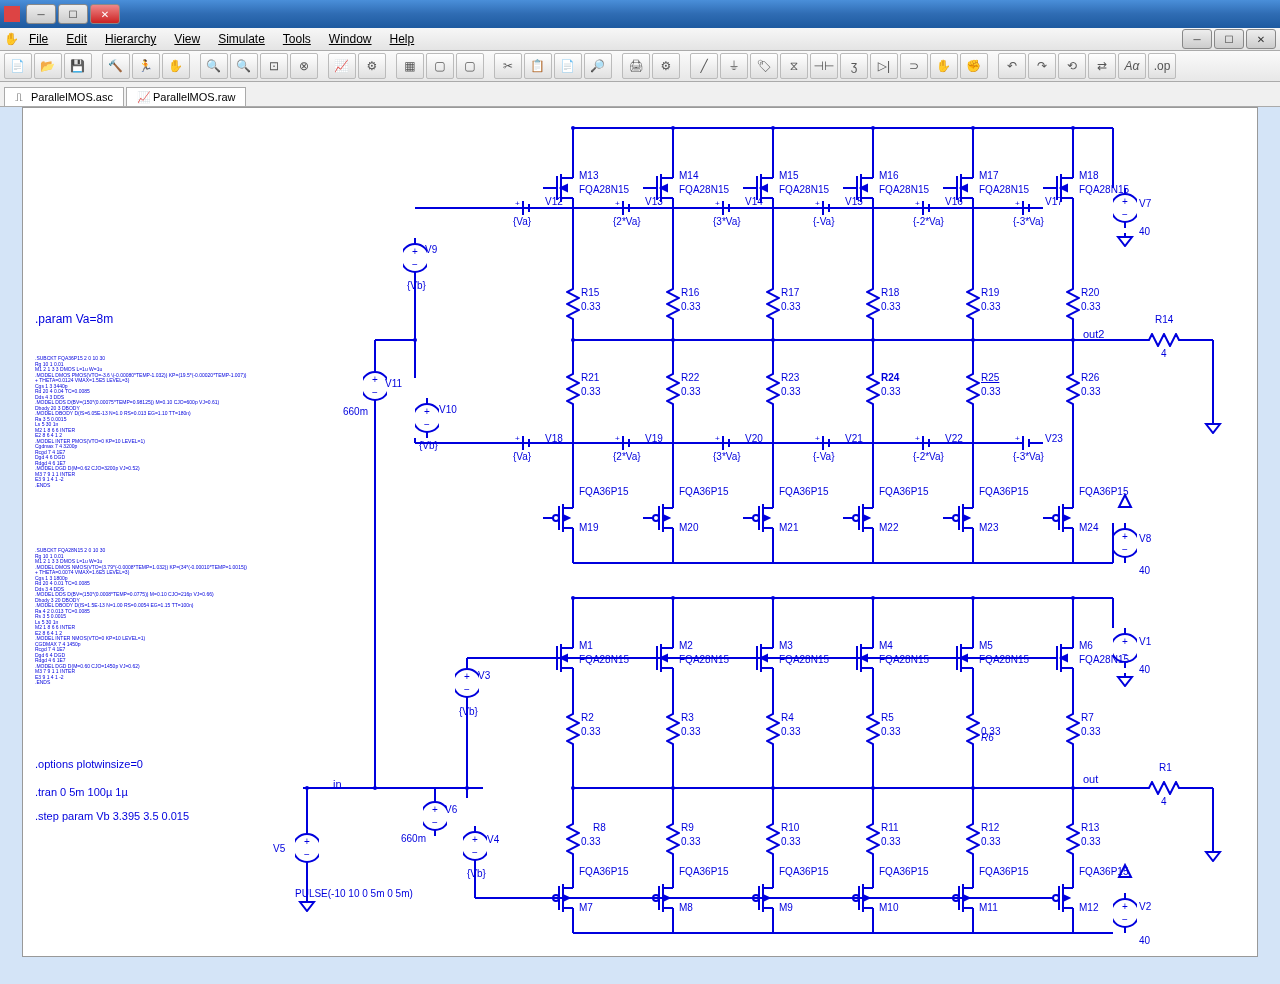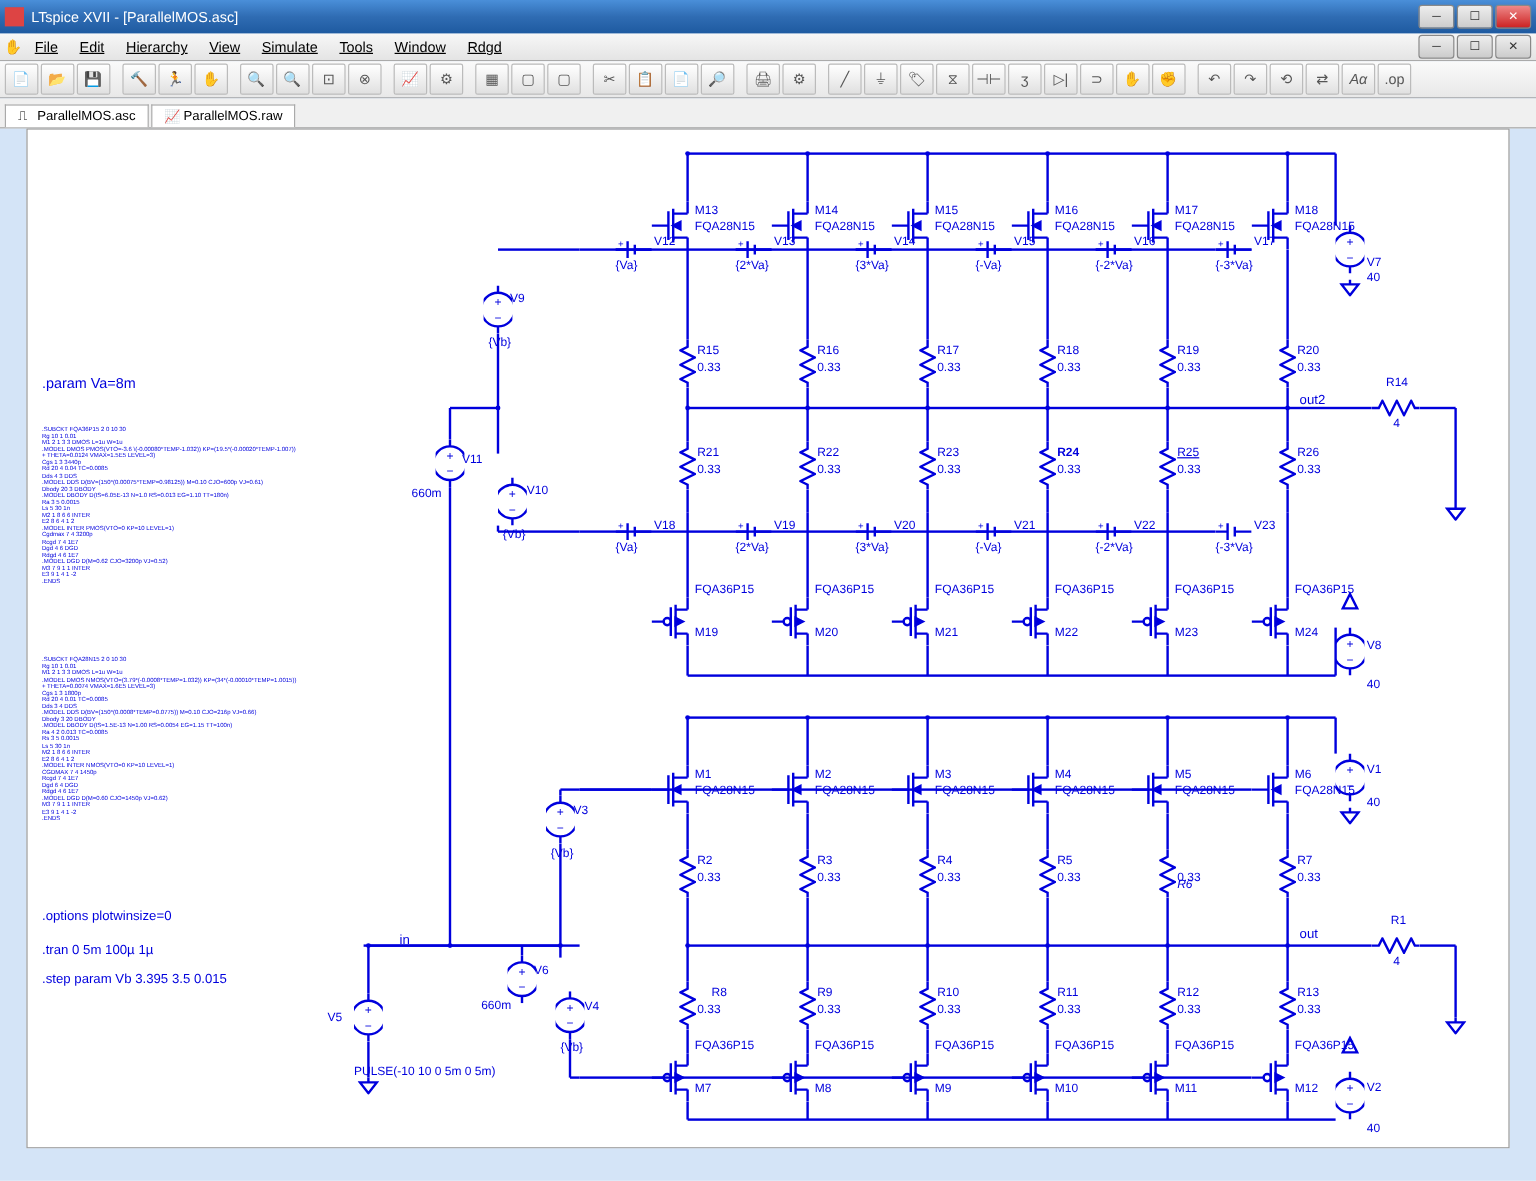--- a/index.html
+++ b/index.html
@@ -21,38 +21,37 @@
 .ann{position:absolute;font-size:10px;color:#00d;white-space:pre;font-family:Arial,sans-serif}
 .ann.tiny{font-size:5px;color:#00d;line-height:1.1;white-space:pre}
 .wire{position:absolute;background:#00d}
 .node{position:absolute;width:4px;height:4px;background:#00d;border-radius:50%;transform:translate(-2px,-2px)}
 </style>
 </head>
 <body>
 
 <div class="titlebar">
   <span class="appicon"></span>
-  <span class="title">LTspice XVII - [ParallelMOS.asc]</span>
   <div class="winbtns">
     <div class="winbtn">─</div>
     <div class="winbtn">☐</div>
     <div class="winbtn close">✕</div>
   </div>
 </div>
 
 <div class="menubar">
   <span>✋</span>
   <span class="mitem">File</span>
   <span class="mitem">Edit</span>
   <span class="mitem">Hierarchy</span>
   <span class="mitem">View</span>
   <span class="mitem">Simulate</span>
   <span class="mitem">Tools</span>
   <span class="mitem">Window</span>
-  <span class="mitem">Rdgd</span>
+  <span class="mitem">Help</span>
   <span style="flex:1"></span>
   <div class="winbtns">
     <div class="winbtn">─</div>
     <div class="winbtn">☐</div>
     <div class="winbtn">✕</div>
   </div>
 </div>
 
 <div class="toolbar">
   <div class="tbtn">📄</div>
@@ -655,21 +654,21 @@
     </svg>
     <svg width="24" height="40" style="position: absolute; left: 1090px; top: 80px;">
       <g stroke="#00d" fill="none" stroke-width="2">
         <line x1="12" y1="0" x2="12" y2="6"></line>
         <circle cx="12" cy="20" r="14"></circle>
         <line x1="12" y1="34" x2="12" y2="40"></line>
         <text x="9" y="17" font-size="10" fill="#00d" stroke="none">+</text>
         <text x="9" y="30" font-size="10" fill="#00d" stroke="none">−</text>
       </g>
     </svg>
-    <span class="ann" style="left: 1116px; top: 106px;">V7</span>
+    <span class="ann" style="left: 1116px; top: 90px;">V7</span>
     <span class="ann" style="left: 1116px; top: 118px;">40</span>
     <svg width="18" height="14" style="position: absolute; left: 1093px; top: 125px;">
       <g stroke="#00d" fill="none" stroke-width="2">
         <line x1="9" y1="0" x2="9" y2="4"></line>
         <polygon points="2,4 16,4 9,13" fill="none"></polygon>
       </g>
     </svg>
     <svg width="16" height="16" style="position: absolute; left: 1094px; top: 385px;">
       <g stroke="#00d" fill="none" stroke-width="2">
         <polygon points="8,2 14,14 2,14" fill="none"></polygon>

